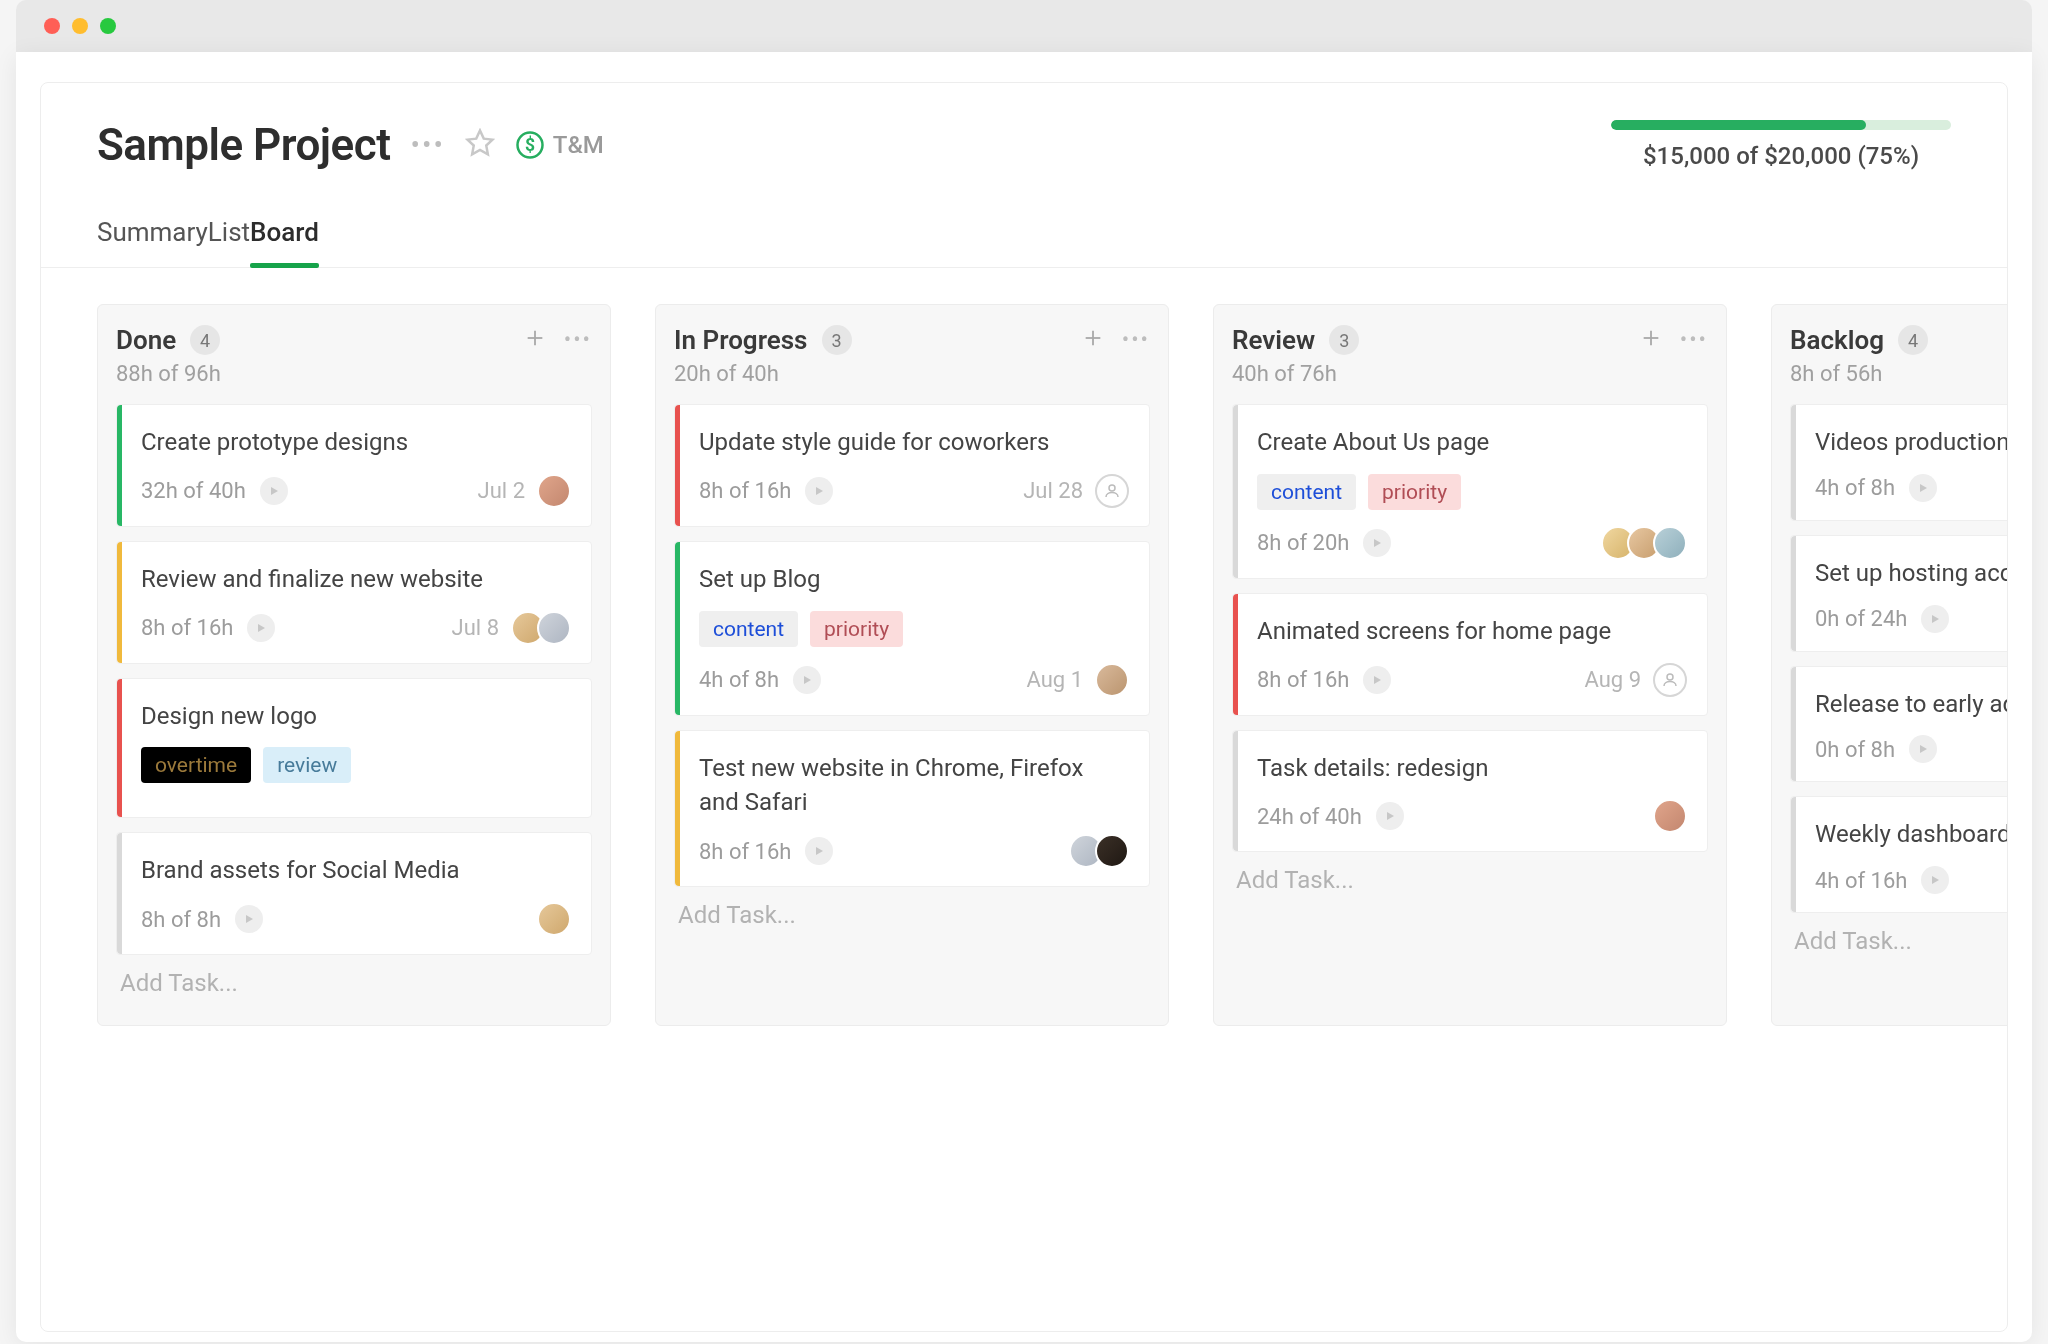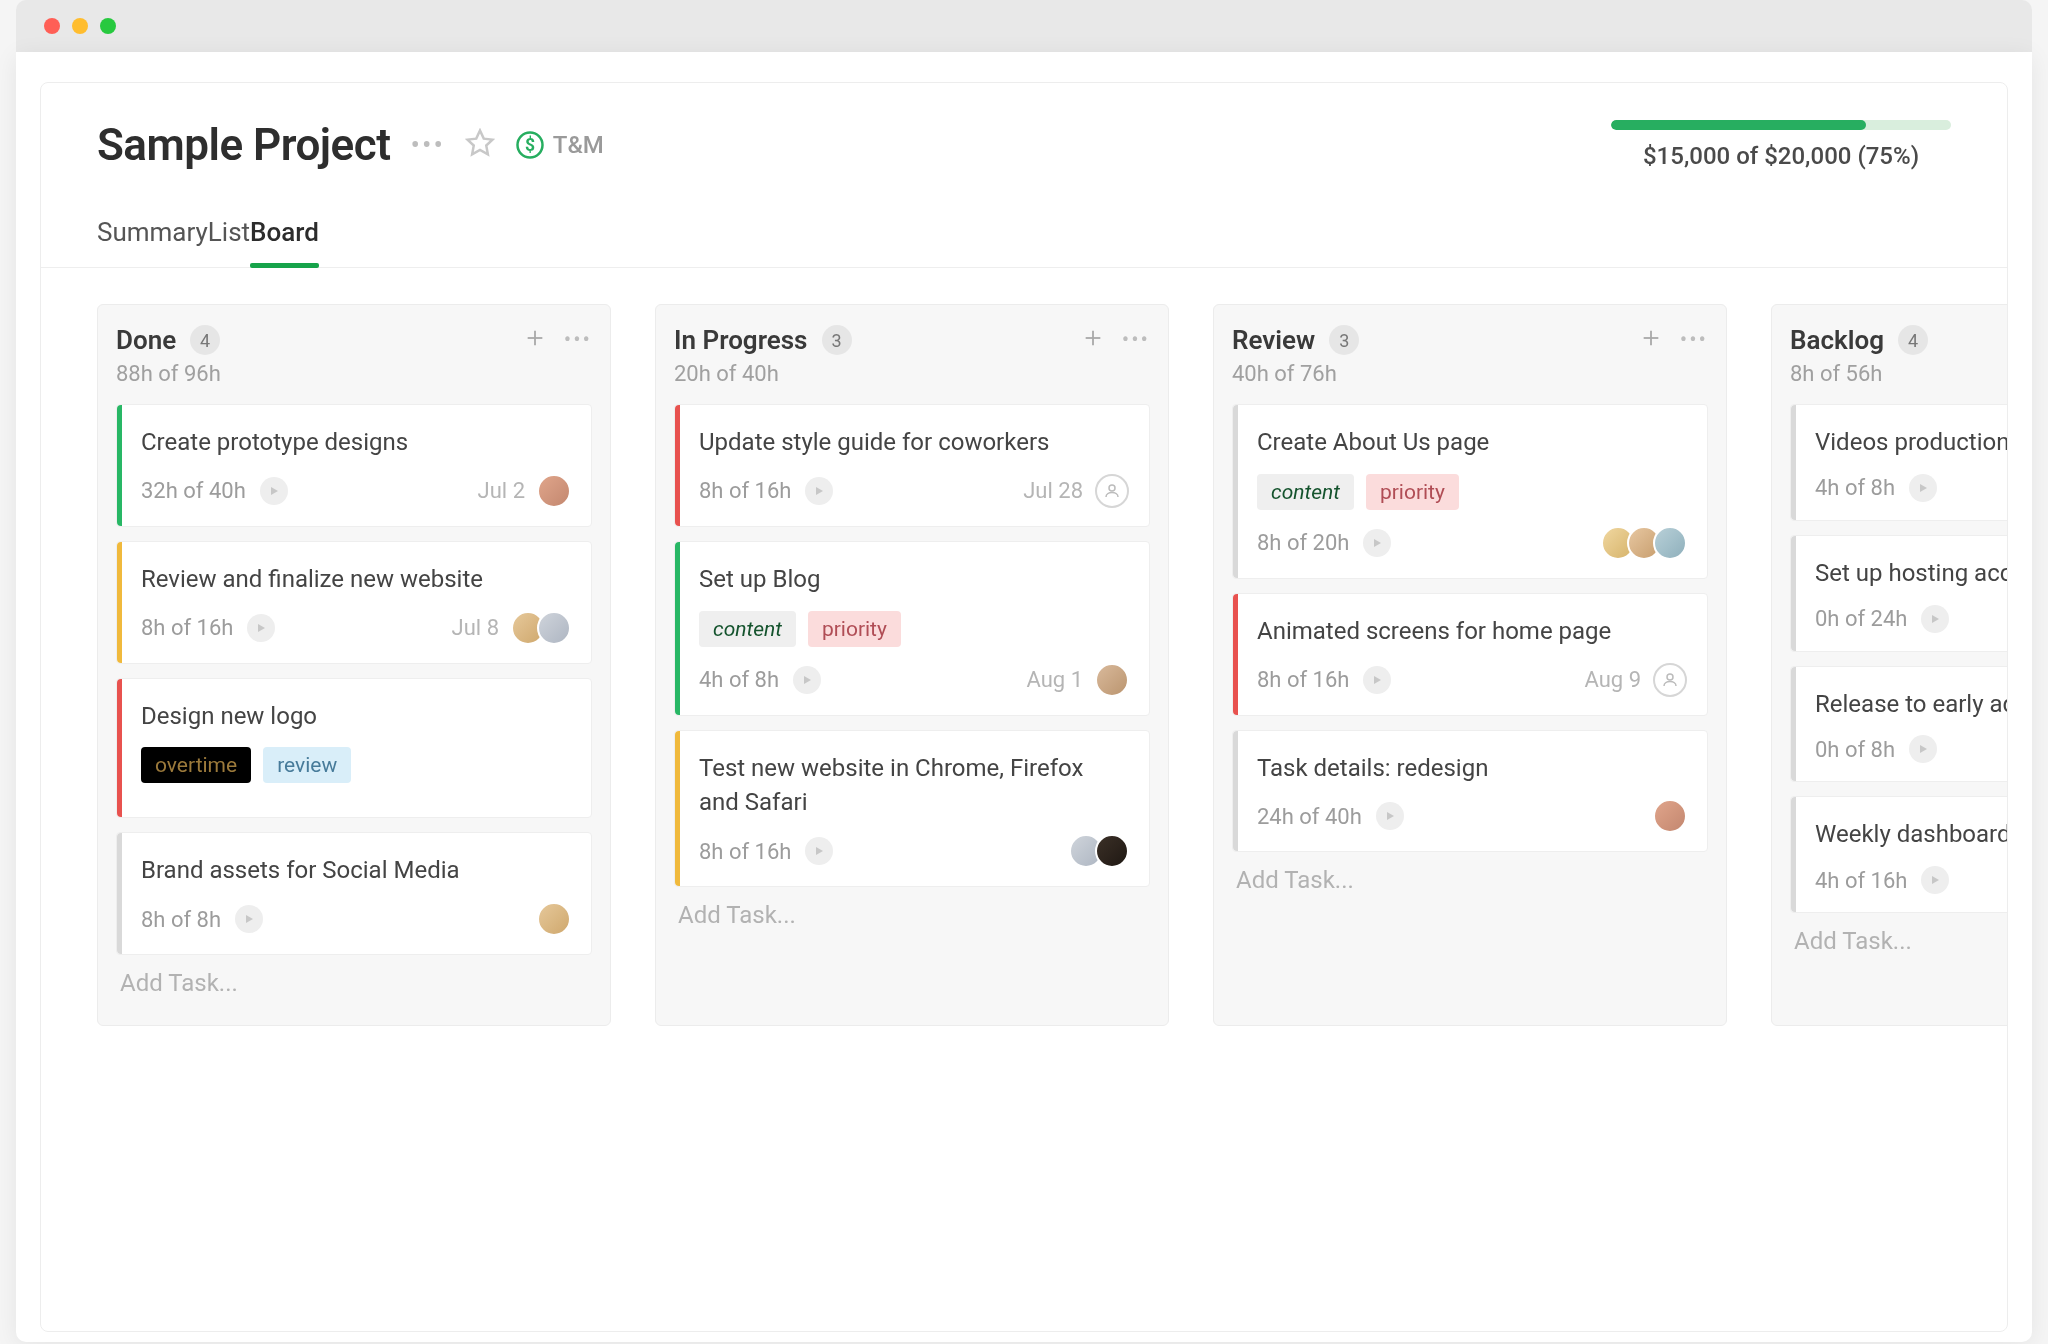--- a/index.html
+++ b/index.html
@@ -107,21 +107,21 @@
 }
 .card-accent {
   position:absolute; left:0; top:0; bottom:0; width:5px;
   border-radius:4px 0 0 4px;
 }
 .card-title { font-size: 24px; color:#444; line-height:1.45; margin-bottom: 14px; }
 .tag-row { display:flex; gap:12px; margin: 0 0 16px; flex-wrap:wrap; }
 .tag { font-size:21px; padding:6px 14px; border-radius:4px; }
 .tag-overtime { background:#000000; color:#9c7a3b; }
 .tag-review { background:#d9eef9; color:#477b9a; }
-.tag-content { background:#efefef; color:#14532d;font-style:italic; }
+.tag-content { background:#efefef; color:#1d4ed8; }
 .tag-priority { background:#fbdcdc; color:#b04d55; }
 .card-foot { display:flex; align-items:center; justify-content:space-between; }
 .hours-wrap { display:flex; align-items:center; gap:14px; }
 .hours-text { font-size:22px; color:#9c9c9c; }
 .play-icon {
   width:28px; height:28px; border-radius:50%; background:#eee;
   display:flex; align-items:center; justify-content:center;
 }
 .play-icon svg { width:12px; height:12px; fill:#c7c7c7; }
 .due-wrap { display:flex; align-items:center; gap:12px; }

